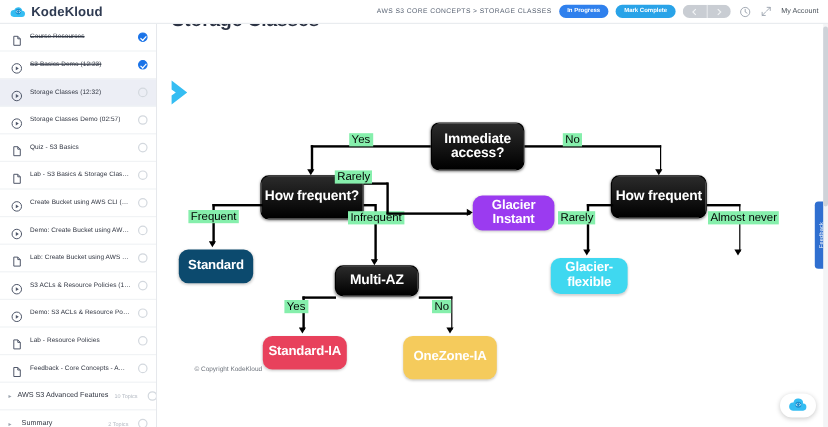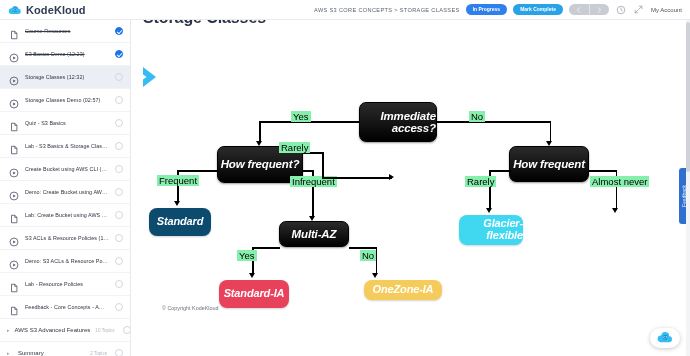--- a/index.html
+++ b/index.html
@@ -74,22 +74,22 @@
   #pagetitle {
     position:absolute; left:12px; top:-11px; font-size:16px; font-weight:700;
     color:#2b3243; letter-spacing:-0.1px;
   }
   #bluearrow { position:absolute; left:9px; top:44px; }
 
   
   #flow { position:absolute; left:0; top:28px; width:559px; height:270px; }
   .node {
     position:absolute; display:flex; align-items:center; justify-content:center;
-    text-align:right; border-radius:7px; line-height:1.08;
-    font-weight:700; letter-spacing:-0.15px;font-style:italic;
+    text-align:center; border-radius:7px; line-height:1.08;
+    font-weight:700; letter-spacing:-0.15px;
   }
   .node.dark {
     background:linear-gradient(#2b2b2b,#000000); color:#ffffff;
     border:1px solid #000; box-shadow:0 1px 2px rgba(0,0,0,.4);
     font-size:11.5px;
   }
   .node.leaf { font-size:11px; color:#ffffff; border-radius:8px;
                box-shadow:0 1px 2px rgba(0,0,0,.18); }
   .edgelabel { position:absolute; font-size:9.5px; color:#000; white-space:nowrap;
                background:#86efac; padding:0 2px; }
@@ -371,34 +371,35 @@
       <div class="ln h" style="left:172px; top:122px; width:10px;"></div>
       <div class="ln v" style="left:181px; top:122px; height:48px;"></div>
       <div class="edgelabel" style="left:159px; top:128px;">Infrequent</div>
       <div class="arrowdown" style="left:177.5px; top:168px;"></div>
 
       <div class="ln h" style="left:172px; top:104px; width:20px;"></div>
       <div class="edgelabel" style="left:148px; top:94px;">Rarely</div>
       <div class="ln v" style="left:191px; top:104px; height:26px;"></div>
       <div class="ln h" style="left:191px; top:129px; width:70px;"></div>
       <div class="arrowright" style="left:258px; top:126px;"></div>
+      <div class="node leaf" style="left:263px; top:115px; width:68px; height:29px; background:#9b3bf0;">Glacier Instant</div>
 
       <div class="node dark" style="left:148px; top:173px; width:70px; height:26px;">Multi-AZ</div>
 
       <div class="ln h" style="left:121px; top:199px; width:28px;"></div>
       <div class="ln v" style="left:121px; top:199px; height:28px;"></div>
       <div class="edgelabel" style="left:106px; top:202px;">Yes</div>
       <div class="arrowdown" style="left:117.5px; top:225px;"></div>
       <div class="node leaf" style="left:88px; top:232px; width:70px; height:28px; background:#e8415c;">Standard-IA</div>
 
       <div class="ln h" style="left:218px; top:199px; width:28px;"></div>
       <div class="ln v" style="left:244.5px; top:199px; height:28px;"></div>
       <div class="edgelabel" style="left:229px; top:202px;">No</div>
       <div class="arrowdown" style="left:241px; top:225px;"></div>
-      <div class="node leaf" style="left:205px; top:232px; width:78px; height:20px; background:#f5cb5c; color:#ffffff;margin-left:28px;">OneZone-IA</div>
+      <div class="node leaf" style="left:205px; top:232px; width:78px; height:36px; background:#f5cb5c; color:#ffffff;">OneZone-IA</div>
 
       <div class="ln h" style="left:358px; top:122px; width:22px;"></div>
       <div class="ln v" style="left:358px; top:122px; height:40px;"></div>
       <div class="edgelabel" style="left:334px; top:128px;">Rarely</div>
       <div class="arrowdown" style="left:354.5px; top:160px;"></div>
       <div class="node leaf" style="left:328px; top:167px; width:64px; height:30px; background:#3fd8f0;">Glacier-flexible</div>
 
       <div class="ln h" style="left:458px; top:122px; width:28px;"></div>
       <div class="ln v" style="left:484.5px; top:122px; height:40px;"></div>
       <div class="edgelabel" style="left:459px; top:128px;">Almost never</div>

